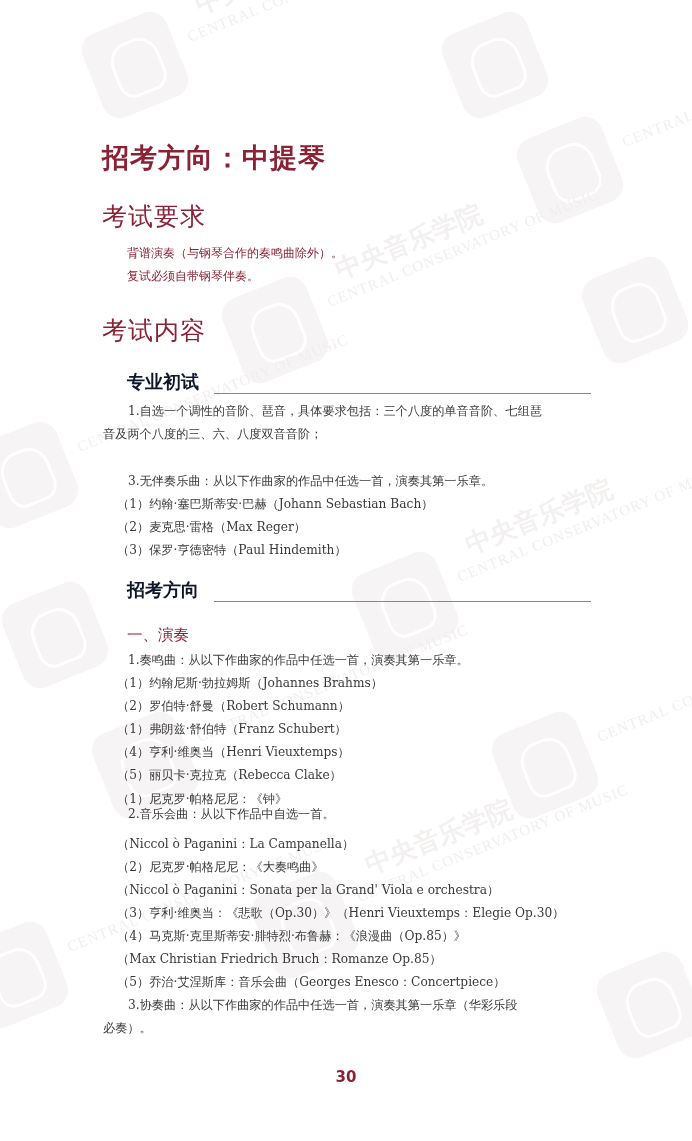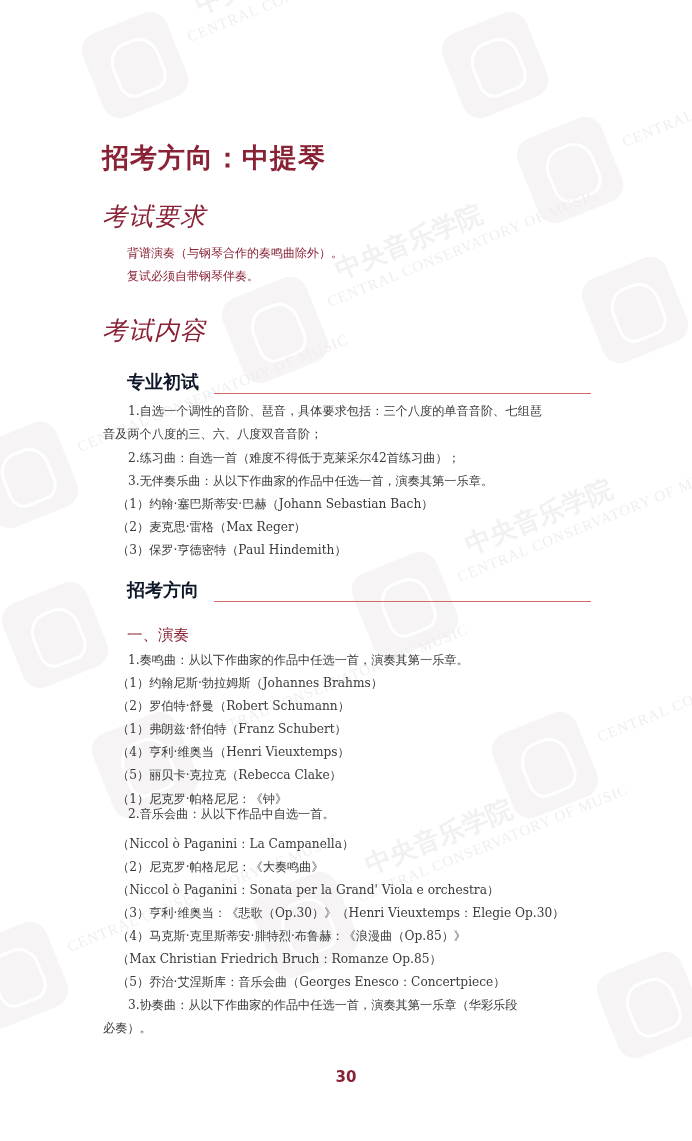--- a/index.html
+++ b/index.html
@@ -24,21 +24,21 @@
     position: absolute; left: 100px; top: -30px; transform: rotate(-22deg); transform-origin: left top;
     color: #f3f0f0; font-size: 26px; font-weight: bold; white-space: nowrap;
   }
   .content { position: absolute; left: 0; top: 0; width: 688px; height: 1141px; }
   .title {
     position: absolute; left: 102px; top: 140px; font-family: "DejaVu Sans", sans-serif;
     font-size: 27px; font-weight: bold; color: #8a2236; letter-spacing: 1px;
   }
   .h2 {
     position: absolute; left: 102px; font-family: "DejaVu Sans", sans-serif;
-    font-size: 25px; color: #8a2236; font-weight: normal; letter-spacing: 1px; font-style: italic;
+    font-size: 25px; color: #8a2236; font-weight: normal; letter-spacing: 1px;
   }
   .req { position: absolute; left: 127px; font-size: 12px; color: #8a2236; font-family: "DejaVu Sans", sans-serif; }
   .sec {
     position: absolute; left: 127px; font-family: "DejaVu Sans", sans-serif; font-size: 18px; font-weight: bold;
     color: #0f172a;
   }
   .rule { position: absolute; left: 214px; width: 377px; height: 1px; background: #d0696a; }
   .line { position: absolute; font-size: 12.2px; color: #3a3a3a; white-space: nowrap; line-height: 1; }
   .sub {
     position: absolute; left: 127px; font-family: "DejaVu Sans", sans-serif; font-size: 15.5px; color: #8a2236;
@@ -111,21 +111,20 @@
   <div class="req" style="top:245px;">背谱演奏（与钢琴合作的奏鸣曲除外）。</div>
   <div class="req" style="top:268px;">复试必须自带钢琴伴奏。</div>
 
   <div class="h2" style="top:314px;">考试内容</div>
 
   <div class="sec" style="top:370px;">专业初试</div>
   <div class="rule" style="top:393px;"></div>
 
   <div class="line" style="left:128px;top:405px;">1.自选一个调性的音阶、琶音，具体要求包括：三个八度的单音音阶、七组琶</div>
   <div class="line" style="left:103px;top:428px;">音及两个八度的三、六、八度双音音阶；</div>
-  <div class="line" style="left:128px;top:452px;">2.练习曲：自选一首（难度不得低于克莱采尔42首练习曲）；</div>
   <div class="line" style="left:128px;top:475px;">3.无伴奏乐曲：从以下作曲家的作品中任选一首，演奏其第一乐章。</div>
   <div class="line" style="left:117px;top:498px;">（1）约翰·塞巴斯蒂安·巴赫（Johann Sebastian Bach）</div>
   <div class="line" style="left:117px;top:521px;">（2）麦克思·雷格（Max Reger）</div>
   <div class="line" style="left:117px;top:544px;">（3）保罗·亨德密特（Paul Hindemith）</div>
 
   <div class="sec" style="top:578px;">招考方向</div>
   <div class="rule" style="top:601px;"></div>
 
   <div class="sub" style="top:625px;">一、演奏</div>
 

